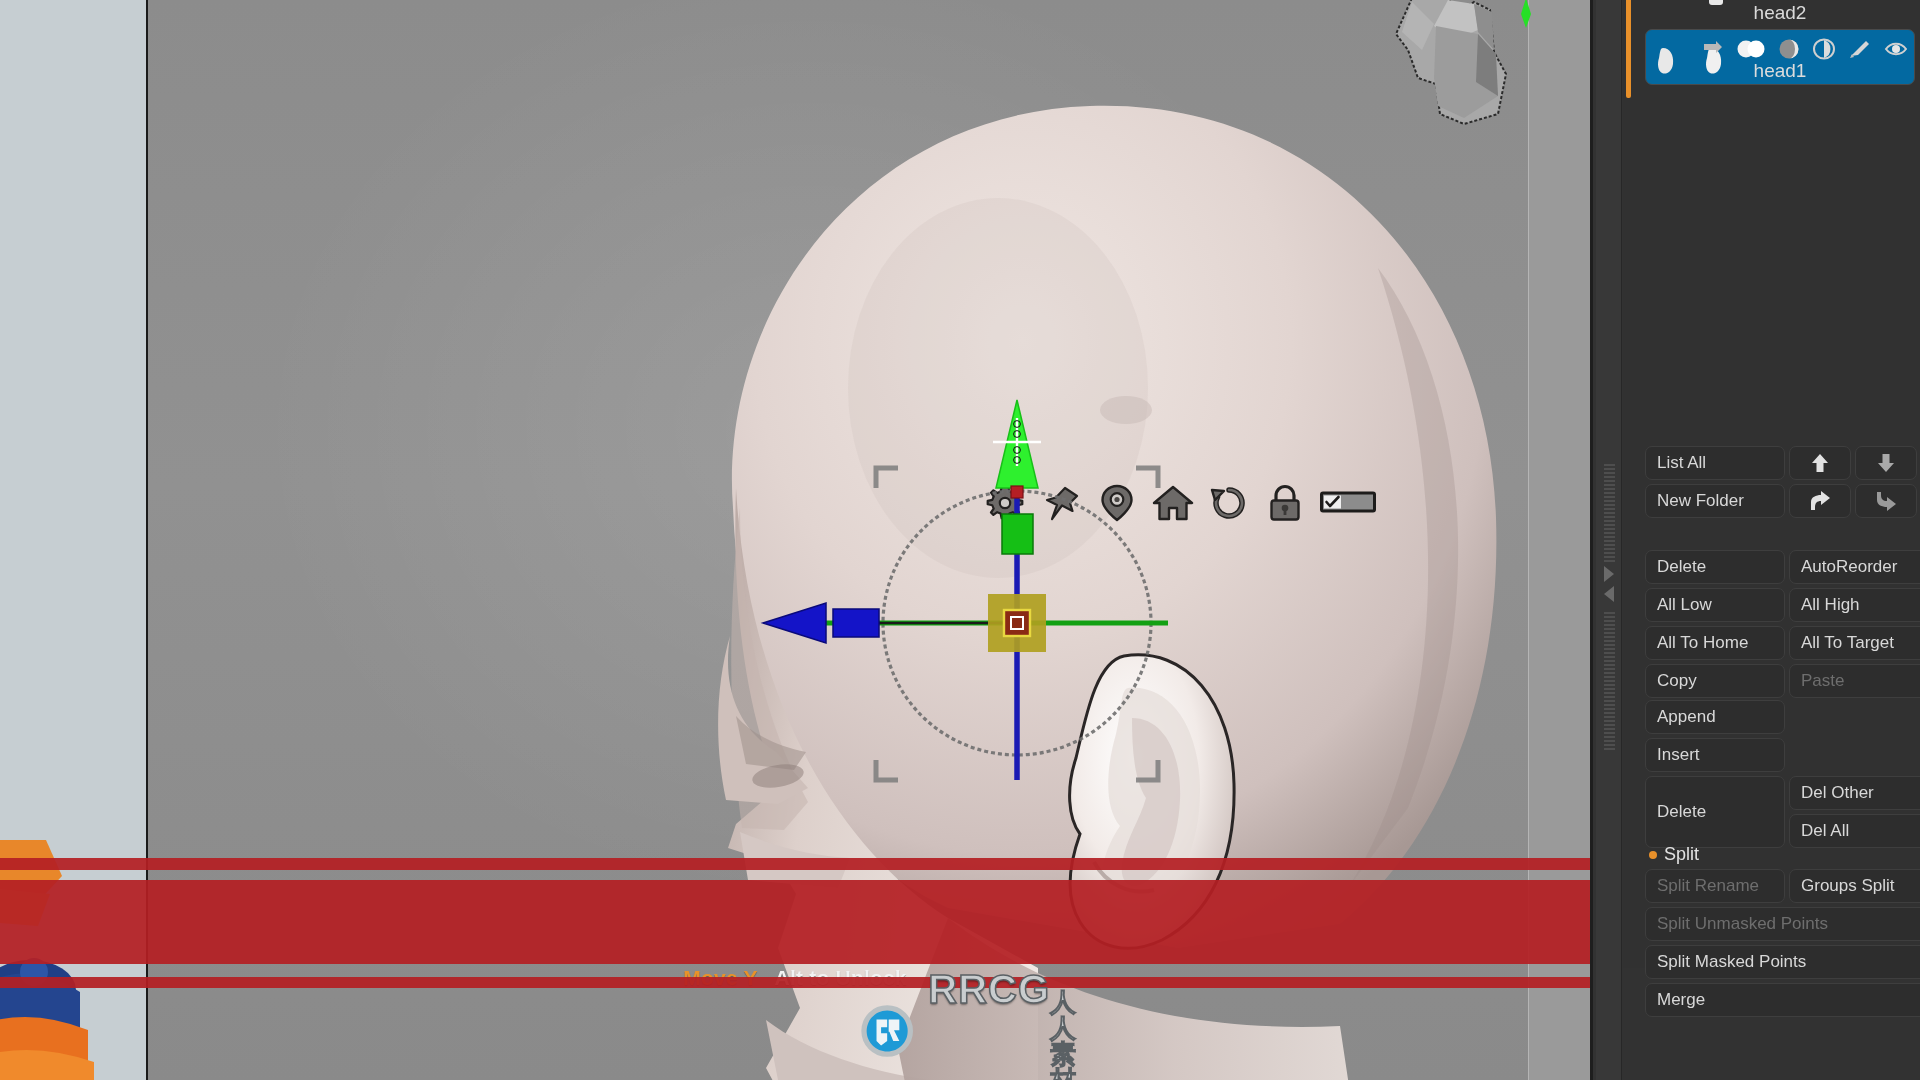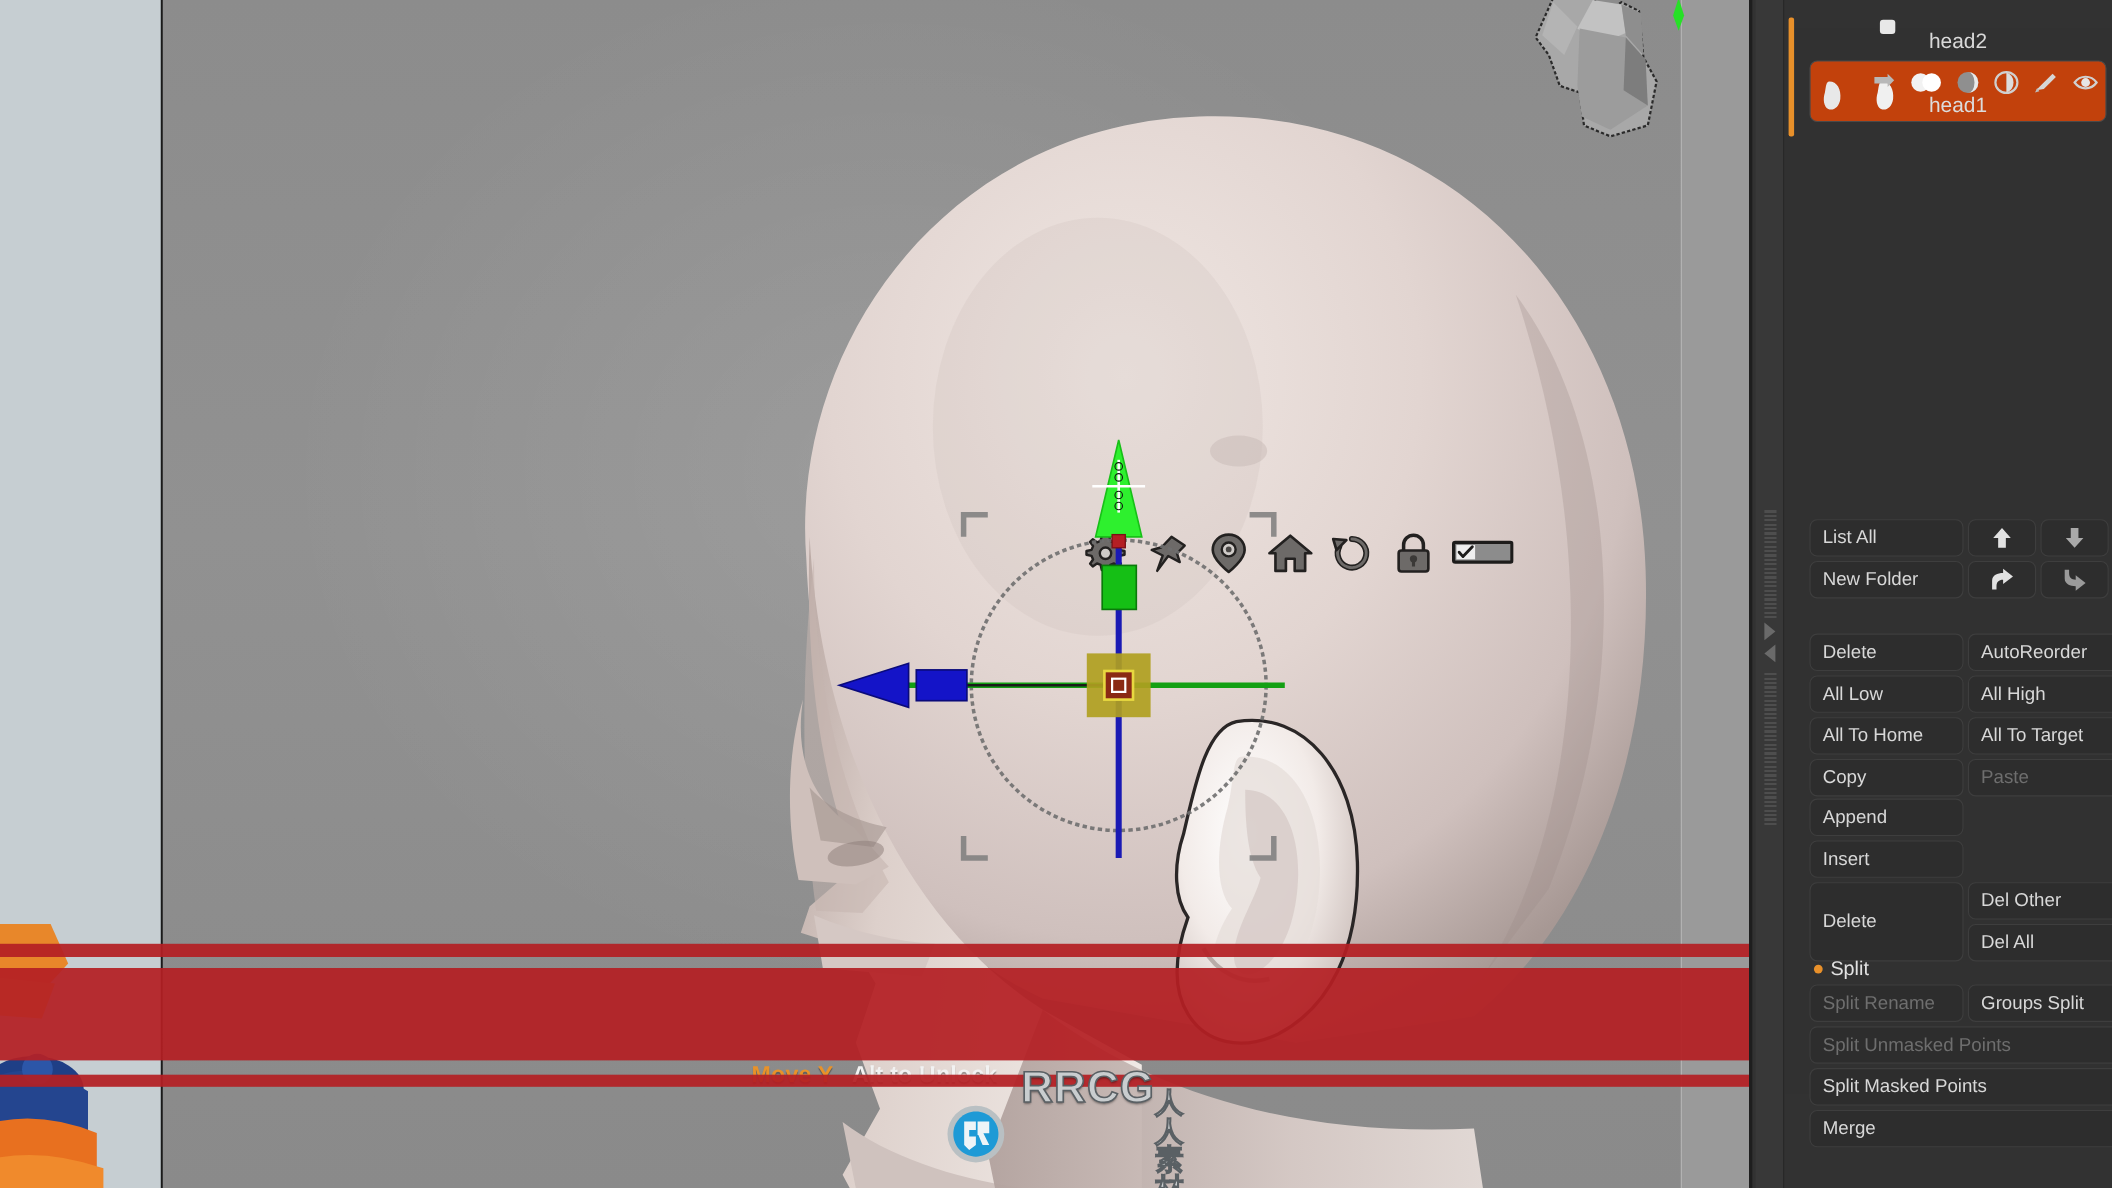--- a/index.html
+++ b/index.html
@@ -102,35 +102,35 @@
     border-right:1px solid #272727;
   }
   .grip { position:absolute; left:8px; width:11px;
     background:repeating-linear-gradient(0deg,#4e4e4e 0 2px,#383838 2px 4px); }
   .grip-a { top:462px; height:100px; }
   .grip-b { top:610px; height:140px; }
   .tri { position:absolute; left:8px; width:0;height:0; }
   .tri-r { top:566px; border-top:8px solid transparent; border-bottom:8px solid transparent; border-left:10px solid #6a6a6a; }
   .tri-l { top:586px; border-top:8px solid transparent; border-bottom:8px solid transparent; border-right:10px solid #6a6a6a; }
 
-  .rp-body { position:absolute; left:33px; top:0; width:297px; height:968px; background:#313131;margin-top:26px; }
+  .rp-body { position:absolute; left:33px; top:0; width:297px; height:968px; background:#313131; }
 
   
   .active-bar {
     position:absolute; left:36px; top:0px; width:5px; height:110px;
     background:#e8902a; border-radius:2px;
   }
 
   
   .subtool-list { position:absolute; left:22px; top:0px; width:270px; }
   .st-label {
     text-align:center; color:#d9d9d9; font-size:19px; padding:2px 0 5px;
   }
   .st-item {
-    position:relative; height:56px; background:#c2410c;
+    position:relative; height:56px; background:#0369a1;
     border:1px solid #4a4a4a; border-radius:7px; overflow:hidden;
   }
   .st-icons { position:absolute; right:6px; top:8px; display:flex; gap:12px; align-items:center; }
   .st-thumbs { position:absolute; left:8px; top:16px; display:flex; gap:26px; }
   .st-name {
     position:absolute; left:0; right:0; bottom:2px; text-align:center;
     color:#dcdcdc; font-size:19px;
   }
   .st-top-dot { position:absolute; left:64px; top:-8px; width:14px;height:13px;
     background:#e8e8e8; border-radius:3px; }

